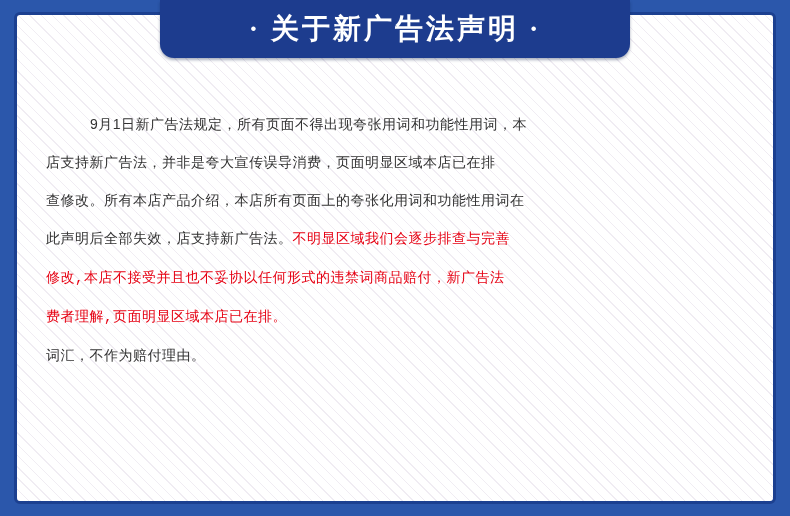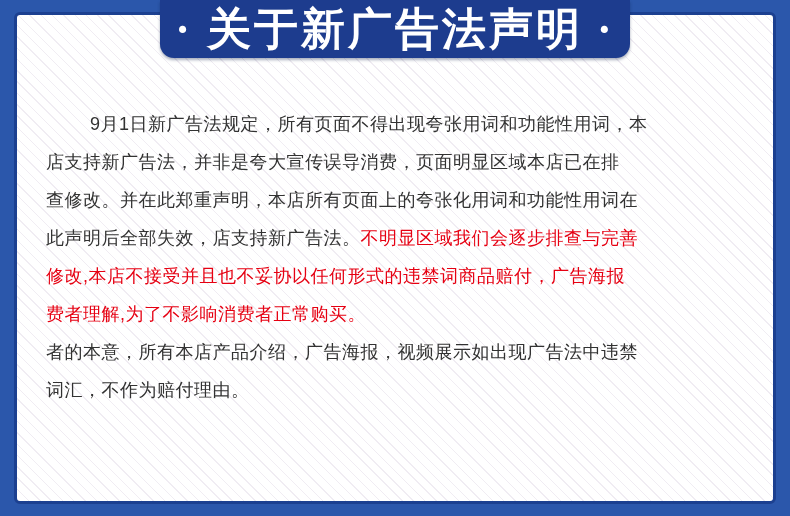--- a/index.html
+++ b/index.html
@@ -28,50 +28,49 @@
     width:470px; height:58px;
     background: var(--banner-bg, #1d3c8e);
     border-radius:0 0 14px 14px;
     display:flex; align-items:center; justify-content:center;
     box-shadow: 0 2px 3px rgba(10,25,70,0.35);
   }
   .title {
     color:#ffffff;
     font-family:"Liberation Serif", serif;
     font-weight:bold;
-    font-size:44px;
+    font-size:28px;
     letter-spacing:3px;
     white-space:nowrap;
   }
   .content {
     position:absolute;
     left:29px; top:90px; right:20px;
   }
   .line {
-    font-size:18px;
+    font-size:14px;
     line-height:38px;
     color: var(--text, #323232);
     letter-spacing:0.5px;
     white-space:nowrap;
   }
   .line.indent { text-indent:44px; }
-  .line .red { color: var(--red, #e60012); }
+  .line .red { color: var(--red, #e60012); font-family: Liberation Mono, monospace; }
 </style>
 </head>
 <body>
 
 <div class="page">
   <div class="panel">
     <div class="content">
         <div class="line indent"><span>9月1日新广告法规定，所有页面不得出现夸张用词和功能性用词，本</span></div>
         <div class="line"><span>店支持新广告法，并非是夸大宣传误导消费，页面明显区域本店已在排</span></div>
-        <div class="line"><span>查修改。并在此郑重声明，本店所有页面上的夸张化用词和功能性用词在</span></div>
+        <div class="line"><span>查修改。所有本店产品介绍，本店所有页面上的夸张化用词和功能性用词在</span></div>
         <div class="line"><span>此声明后全部失效，店支持新广告法。</span><span class="red">不明显区域我们会逐步排查与完善</span></div>
-        <div class="line"><span class="red">修改,本店不接受并且也不妥协以任何形式的违禁词商品赔付，广告海报</span></div>
-        <div class="line"><span class="red">费者理解,为了不影响消费者正常购买。</span></div>
-        <div class="line"><span>者的本意，所有本店产品介绍，广告海报，视频展示如出现广告法中违禁</span></div>
+        <div class="line"><span class="red">修改,本店不接受并且也不妥协以任何形式的违禁词商品赔付，新广告法</span></div>
+        <div class="line"><span class="red">费者理解,页面明显区域本店已在排。</span></div>
         <div class="line"><span>词汇，不作为赔付理由。</span></div>
       </div>
   </div>
   <div class="banner">
     <span class="title">· 关于新广告法声明 ·</span>
   </div>
 </div>
 
 </body></html>

